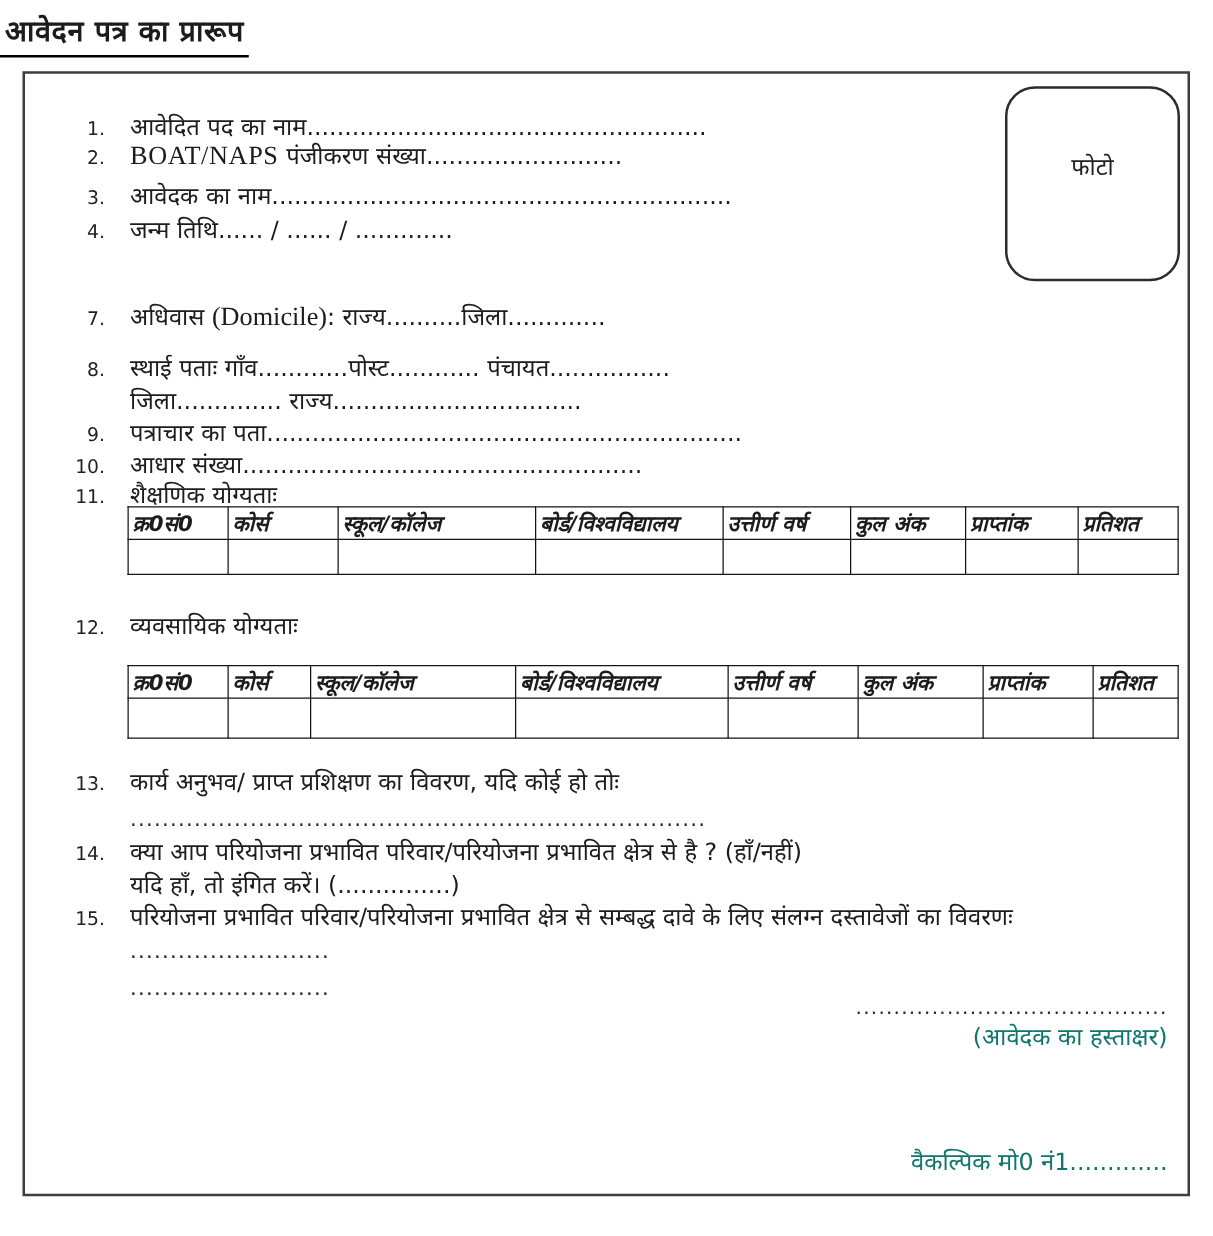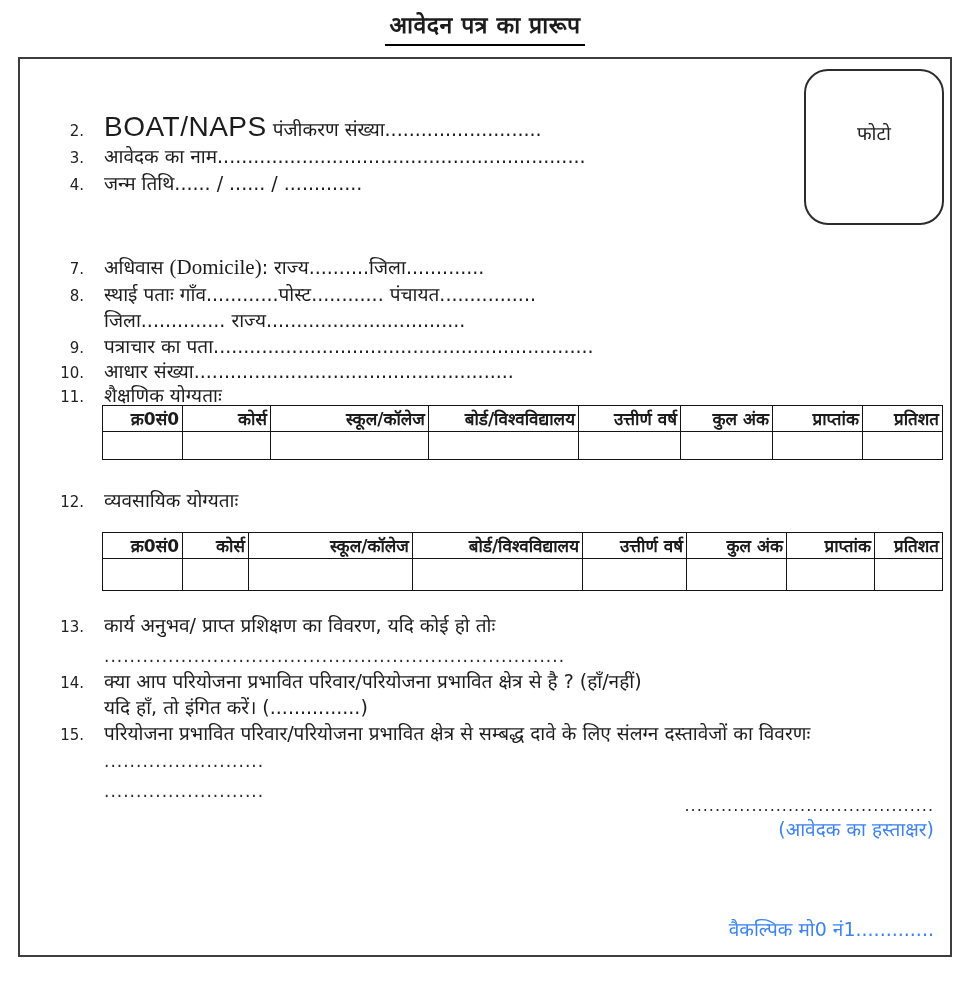--- a/index.html
+++ b/index.html
@@ -1,77 +1,80 @@
 <!DOCTYPE html>
 <html><head>
 <meta charset="utf-8">
 <style>
   html,body{margin:0;padding:0;background:#fff;}
   body{width:970px;height:989px;position:relative;font-family:"DejaVu Sans",sans-serif;color:#1c1c1c;overflow:hidden;}
   .page{position:absolute;inset:0;background:#ffffff;}
 
-  .title{position:absolute;top:8px;left:0;width:100%;text-align:center;}
+  .title{position:absolute;top:8px;left:0;width:100%;}
   .title span{display:inline-block;font-size:23px;font-weight:700;border-bottom:2.5px solid #000;padding:0 4px 4px 4px;letter-spacing:.5px;}
 
   .form-box{position:absolute;left:18px;top:57px;width:930px;height:896px;border:2px solid #3d3d3d;background:#fff;}
 
   .photo-box{position:absolute;left:784px;top:10px;width:140px;height:156px;border:2px solid #2c2c2c;border-radius:24px;display:flex;align-items:center;justify-content:center;padding-bottom:28px;box-sizing:border-box;}
   .photo-box span{font-size:19px;color:#222;}
 
   .row{position:absolute;left:20px;white-space:nowrap;font-size:19px;}
   .num{display:inline-block;width:44px;text-align:right;font-size:15px;color:#222;}
   .txt{margin-left:20px;}
   .cont{position:absolute;left:84px;white-space:nowrap;font-size:19px;}
 
-  .latin-lg{font-family:Liberation Sans, sans-serif;font-size:28px;letter-spacing:.5px;}
+  .latin-lg{font-family:Liberation Serif, serif;font-size:21px;letter-spacing:.5px;}
   .latin{font-family:"Liberation Serif",serif;font-size:21px;}
 
   .tbl{position:absolute;left:82px;}
   table{border-collapse:collapse;table-layout:fixed;width:840px;background:#fff;}
   th,td{border:1.8px solid #141414;padding:0 3px;overflow:hidden;}
-  th{font-size:17px;font-weight:700;text-align:right;height:25px;white-space:nowrap;}
+  th{font-size:17px;font-weight:700;text-align:left;height:25px;white-space:nowrap;font-style:italic;}
   .t1 td{height:27px;}
   .t2 td{height:31px;}
 
   .dotsline{position:absolute;font-size:17px;letter-spacing:1px;color:#2a2a2a;white-space:nowrap;overflow:hidden;}
 
-  .sig{position:absolute;right:16px;text-align:right;white-space:nowrap;font-size:19px;color:#3b82f6;}
+  .sig{position:absolute;right:16px;text-align:right;white-space:nowrap;font-size:19px;color:#0f766e;}
   .sig.dots{font-size:16px;letter-spacing:1px;color:#2a2a2a;}
 </style>
 </head>
 <body>
 
 <div class="page">
 
   <div class="title">
     <span>आवेदन पत्र का प्रारूप</span>
   </div>
 
   <div class="form-box">
 
     <div class="photo-box">
       <span>फोटो</span>
     </div>
 
+    <div class="row" style="top:29px">
+      <span class="num">1.</span><span class="txt">आवेदित पद का नाम.....................................................</span>
+    </div>
 
     <div class="row" style="top:52px">
       <span class="num">2.</span><span class="txt"><span class="latin-lg">BOAT/NAPS</span><span> पंजीकरण संख्या..........................</span></span>
     </div>
 
     <div class="row" style="top:84px">
       <span class="num">3.</span><span class="txt">आवेदक का नाम.............................................................</span>
     </div>
 
     <div class="row" style="top:111px">
       <span class="num">4.</span><span class="txt">जन्म तिथि...... / ...... / .............</span>
     </div>
 
 
 
-    <div class="row" style="top:195px">
+    <div class="row" style="top:181px">
       <span class="num">7.</span><span class="txt"><span>अधिवास </span><span class="latin">(Domicile)</span><span>: राज्य..........जिला.............</span></span>
     </div>
 
     <div class="row" style="top:222px">
       <span class="num">8.</span><span class="txt">स्थाई पताः गाँव............पोस्ट............ पंचायत................</span>
     </div>
     <div class="cont" style="top:248px">जिला.............. राज्य.................................</div>
 
     <div class="row" style="top:274px">
       <span class="num">9.</span><span class="txt">पत्राचार का पता...............................................................</span>

